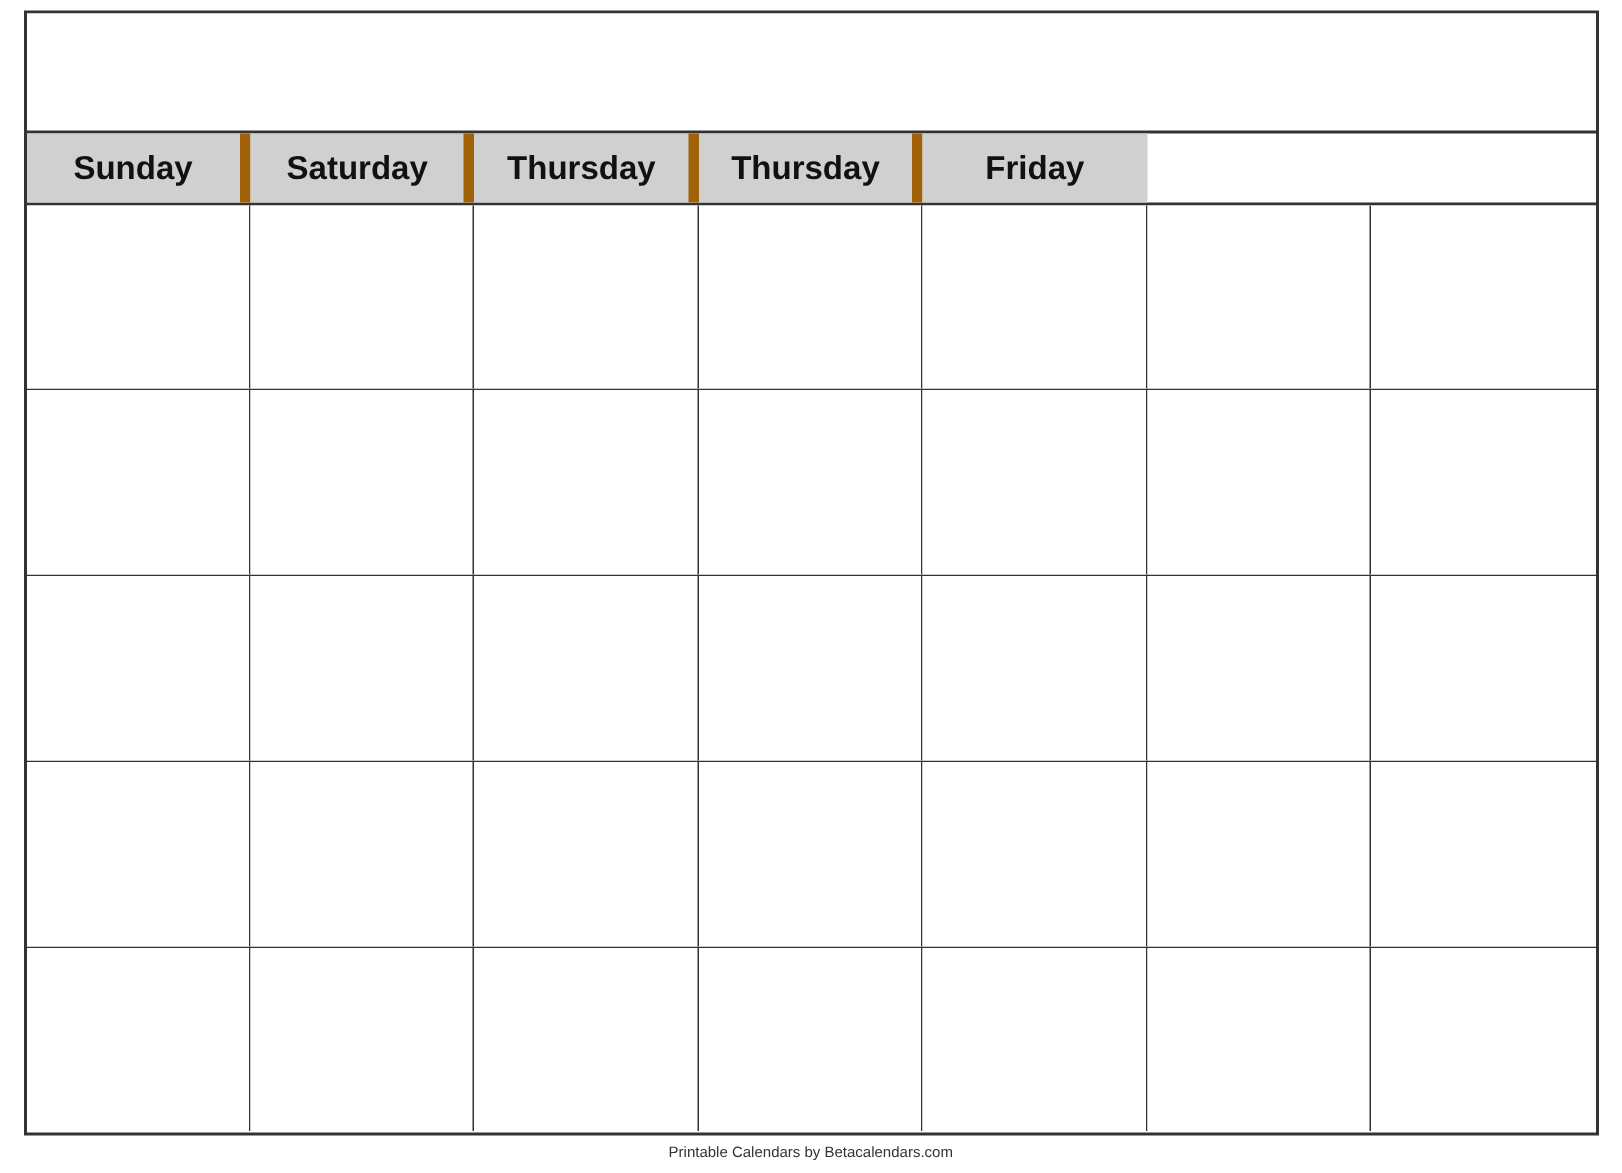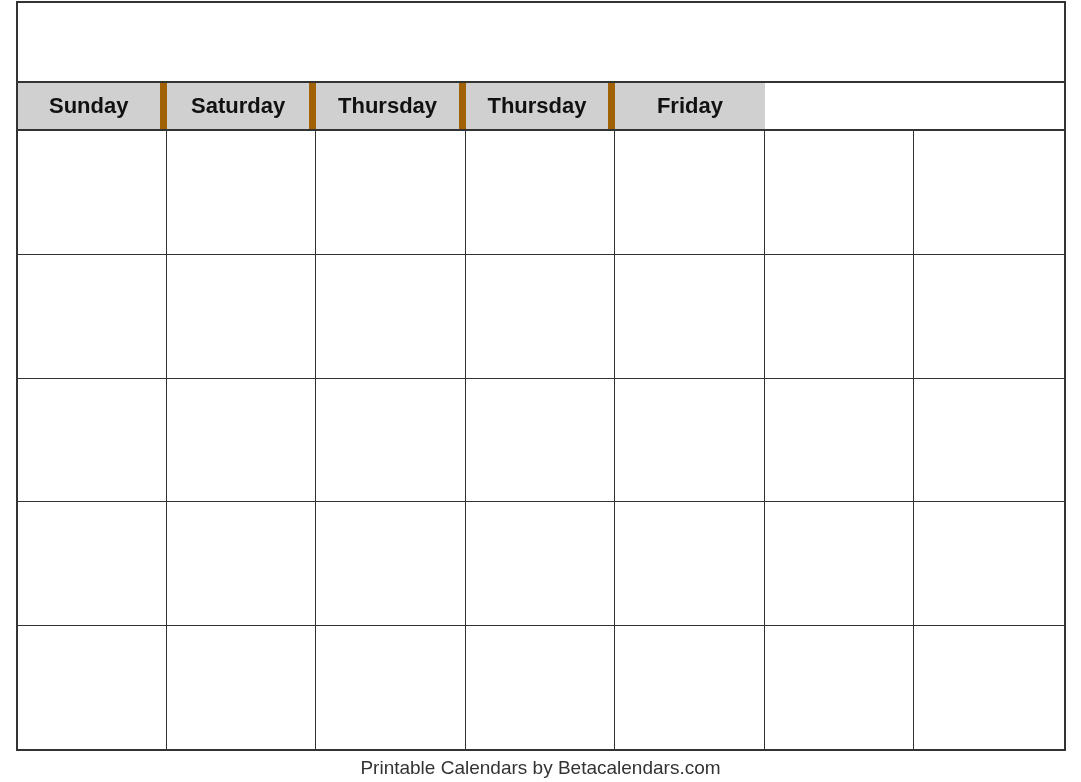--- a/index.html
+++ b/index.html
@@ -83,21 +83,21 @@
       background: #ffffff;
       min-height: 80px;
     }
 
     .day-cell:last-child {
       border-right: none;
     }
 
     .calendar-footer {
       padding: 6px 0 2px 0;
-      font-size: 19px;
+      font-size: 10px;
       color: #333;
       font-family: Arial, Helvetica, sans-serif;
     }
   </style>
 </head>
 <body>
 
 <div class="calendar-wrapper">
   <div class="calendar-title-row"></div>
   <div class="calendar-grid">

